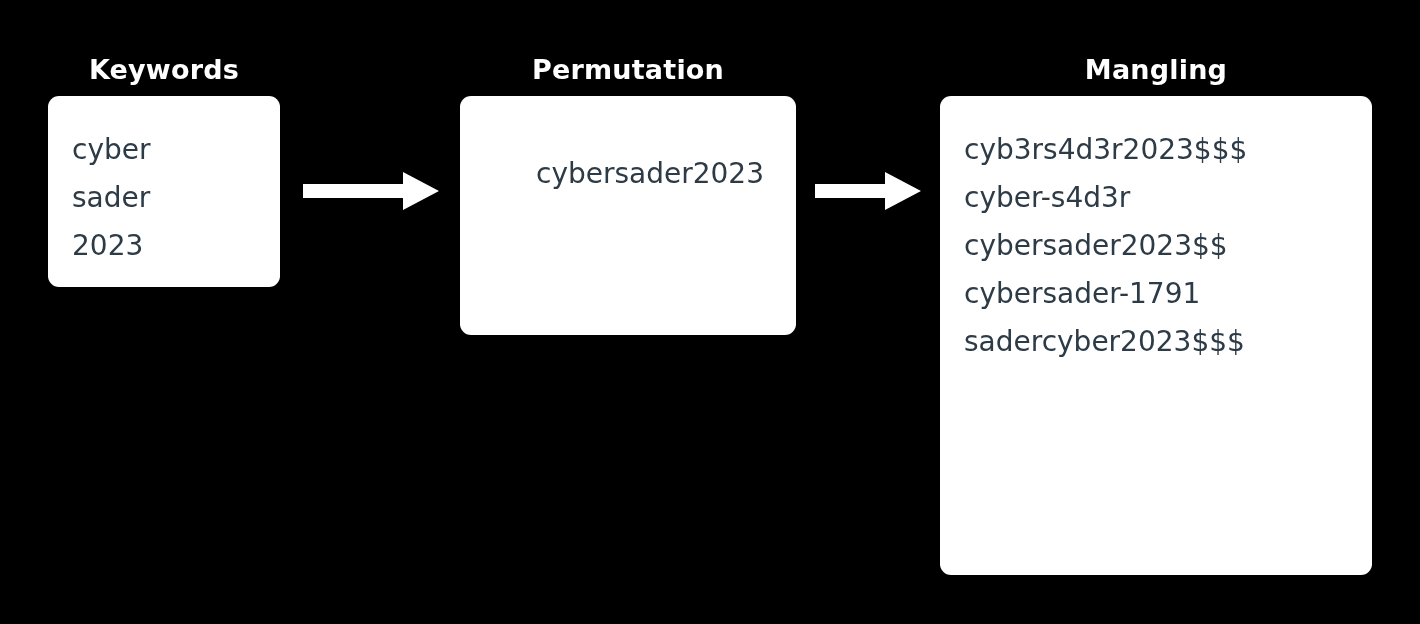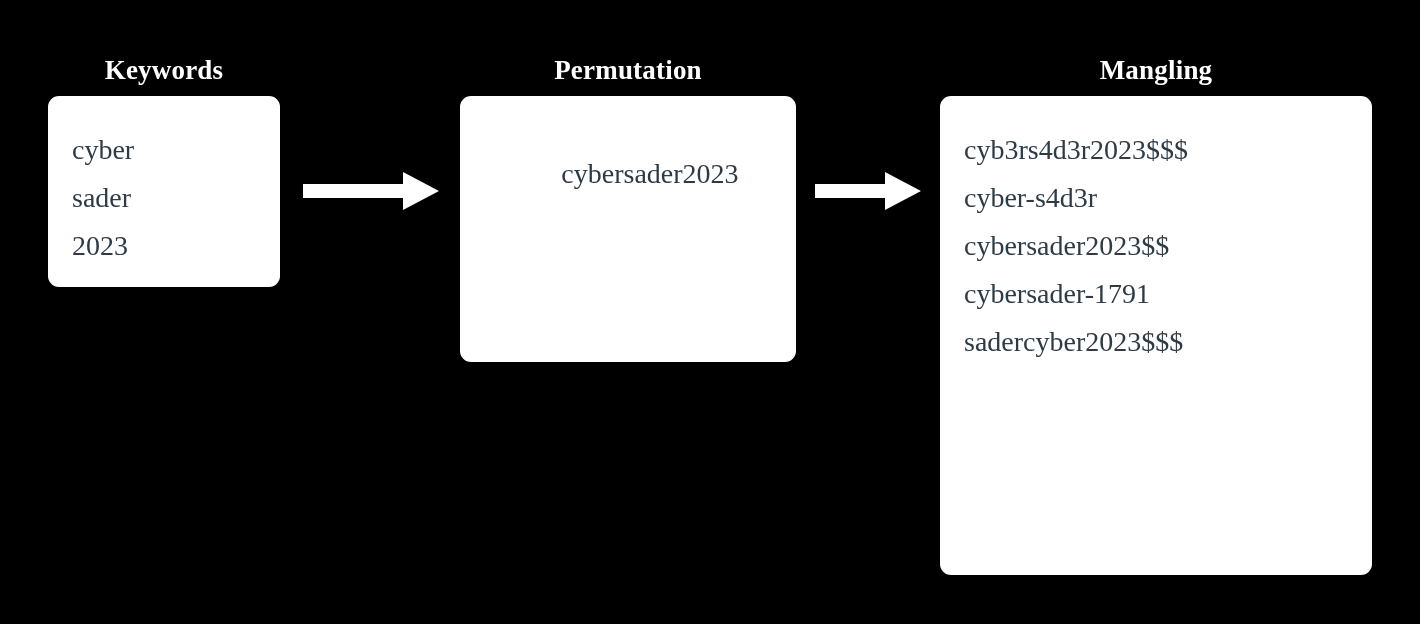--- a/index.html
+++ b/index.html
@@ -11,21 +11,20 @@
     width: 1420px;
     height: 624px;
     position: relative;
     overflow: hidden;
     font-family: "DejaVu Sans", "Liberation Sans", sans-serif;
   }
 
   .stage {
     position: absolute;
     inset: 0;
-    font-family: Liberation Serif, serif;
   }
 
   
   .stage-col {
     position: absolute;
     top: 0;
   }
 
   .stage-title {
     position: absolute;
@@ -79,21 +78,21 @@
     padding: 30px 0 0 24px;
     text-align: left;
   }
 
   
   #col-permutation { left: 460px; width: 336px; }
   #card-permutation {
     left: 460px;
     top: 96px;
     width: 336px;
-    height: 266px;
+    height: 239px;
   }
   #card-permutation .card-lines {
     padding: 54px 22px 0 22px;
     text-align: center;
   }
 
   
   #col-mangling { left: 940px; width: 432px; }
   #card-mangling {
     left: 940px;

